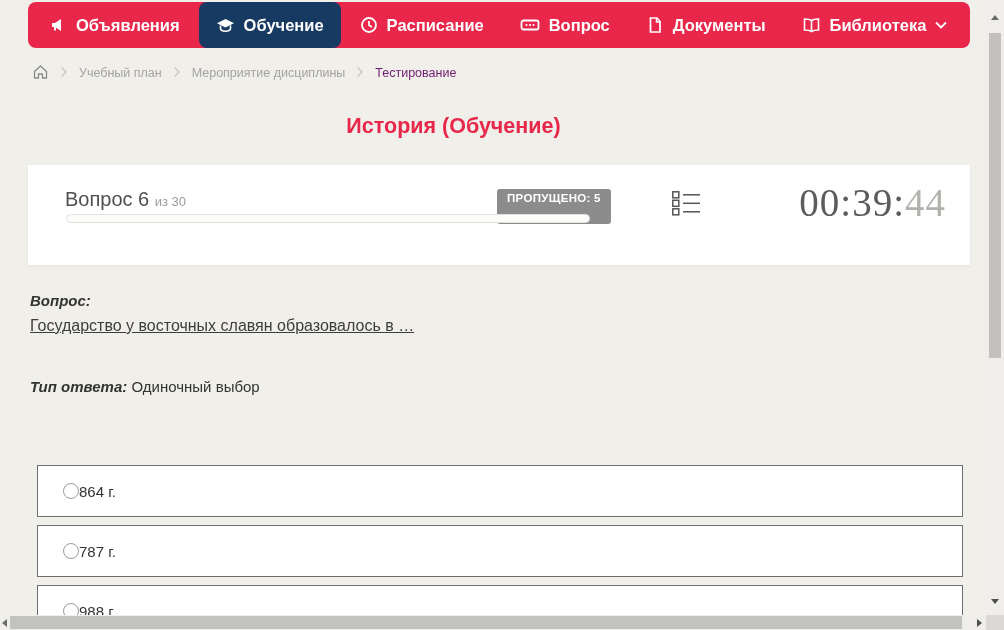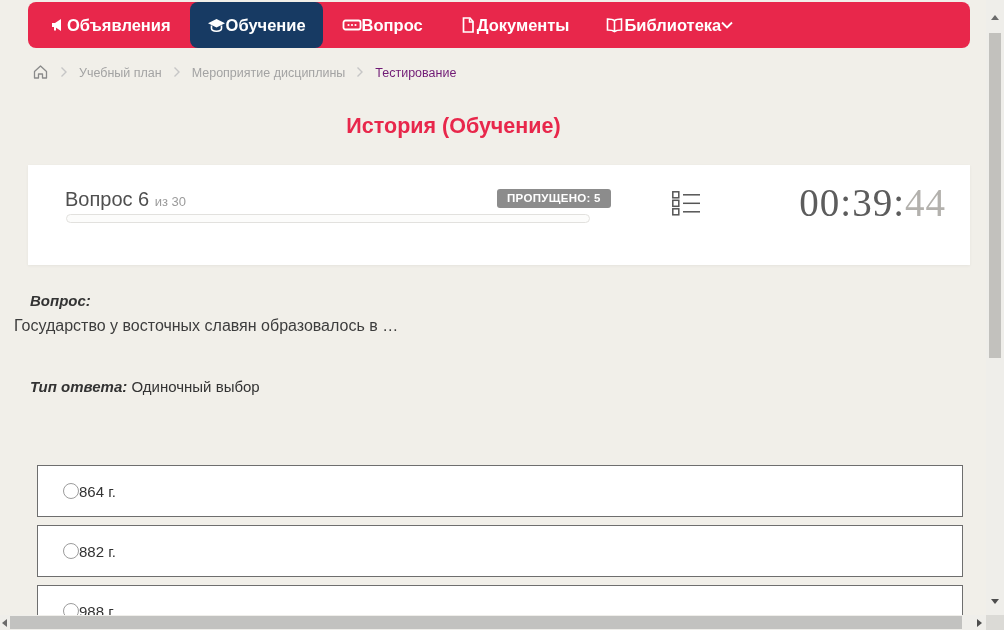--- a/index.html
+++ b/index.html
@@ -7,21 +7,21 @@
     position:relative; width:1004px; height:630px; overflow:hidden;
     background:#f1efe9; font-family:"Liberation Sans","DejaVu Sans",sans-serif;
   }
   
   .nav {
     position:absolute; left:28px; top:2px; width:942px; height:46px;
     background:#e8274b; border-radius:8px; display:flex; align-items:stretch;
     padding:0 4px; box-sizing:border-box;
   }
   .nav-item {
-    display:flex; align-items:center; padding:2px 17px; margin-right:2px;
+    display:flex; align-items:center; gap:9px; padding:2px 17px; margin-right:2px;
     color:#fff; font-weight:700; font-size:16.5px; border-radius:8px;
     white-space:nowrap; cursor:pointer;
   }
   .nav-item.active { background:#173a63; }
   .nav-item svg { display:block; }
   
   .breadcrumb {
     position:absolute; left:32px; top:62px; height:22px;
     display:flex; align-items:center; gap:11px; font-size:12.5px; color:#a3a3a3;
   }
@@ -34,36 +34,36 @@
   }
   
   .qpanel {
     position:absolute; left:28px; top:165px; width:942px; height:100px;
     background:#ffffff; box-shadow:0 1px 3px rgba(0,0,0,.05);
   }
   .qtitle { position:absolute; left:37px; top:23px; font-size:20px; color:#4f4f4f; }
   .qof { font-size:13px; color:#9b9b9b; font-weight:400; }
   .badge {
     position:absolute; left:469px; top:24px; background:#8c8c8c; color:#fff;
-    font-size:11.5px; font-weight:700; padding:3px 10px 4px; border-radius:3px;
+    font-size:11.5px; font-weight:700; padding:3px 10px 20px; border-radius:3px;
     letter-spacing:.3px;
   }
   .progress {
     position:absolute; left:38px; top:49px; width:522px; height:7px;
     border:1px solid #e2e1de; background:#fcfcfb; border-radius:5px;
   }
   .qnav-icon { position:absolute; left:644px; top:26px; cursor:pointer; }
   .timer {
     position:absolute; right:24px; top:15px; font-size:39px; font-weight:300;
     color:#5c5c5c; letter-spacing:1px; font-family:Liberation Serif, serif;
   }
   .timer .secs { color:#b3b1ad; }
   
   .q-heading { position:absolute; left:30px; top:292px; font-size:15px; font-weight:700; font-style:italic; color:#333; }
-  .q-text    { position:absolute; left:14px; top:317px; font-size:16px; color:#3d3d3d; }
+  .q-text    { position:absolute; left:30px; top:317px; font-size:16px; color:#3d3d3d;text-decoration:underline; }
   .q-type    { position:absolute; left:30px; top:378px; font-size:15px; color:#333; }
   .q-type .tlabel { font-weight:700; font-style:italic; }
   .q-type .tvalue { font-weight:400; }
   
   .options { position:absolute; left:37px; top:465px; width:926px; }
   .option {
     height:52px; border:1px solid #6e6e6e; background:#fff; box-sizing:border-box;
     display:flex; align-items:center; padding-left:25px; margin-bottom:8px;
     cursor:pointer;
   }
@@ -110,20 +110,29 @@
       <span>
         <svg width="19" height="18" viewBox="0 0 19 18">
             <polygon points="9.5,3 1,7.2 9.5,11.4 18,7.2" fill="#fff"></polygon>
             <path d="M4.5 9.6v3c0 1.5 2.3 2.6 5 2.6s5-1.1 5-2.6v-3" stroke="#fff" stroke-width="1.6" fill="none"></path>
           </svg>
       </span>
       <span>Обучение</span>
     </div>
     <div class="nav-item">
       <span>
+        <svg width="18" height="18" viewBox="0 0 18 18">
+            <circle cx="9" cy="9" r="7" stroke="#fff" stroke-width="1.8" fill="none"></circle>
+            <path d="M9 5v4.3l3 1.8" stroke="#fff" stroke-width="1.8" fill="none"></path>
+          </svg>
+      </span>
+      <span>Расписание</span>
+    </div>
+    <div class="nav-item">
+      <span>
         <svg width="20" height="18" viewBox="0 0 20 18">
             <rect x="1.5" y="4.5" width="17" height="9" rx="2" stroke="#fff" stroke-width="1.8" fill="none"></rect>
             <circle cx="6.5" cy="9" r="1.1" fill="#fff"></circle>
             <circle cx="10" cy="9" r="1.1" fill="#fff"></circle>
             <circle cx="13.5" cy="9" r="1.1" fill="#fff"></circle>
           </svg>
       </span>
       <span>Вопрос</span>
     </div>
     <div class="nav-item">
@@ -208,21 +217,21 @@
     <span class="tvalue">Одиночный выбор</span>
   </div>
 
   <div class="options">
     <div class="option">
       <span class="radio"></span>
       <span class="option-label">864 г.</span>
     </div>
     <div class="option">
       <span class="radio"></span>
-      <span class="option-label">882 г.</span>
+      <span class="option-label">787 г.</span>
     </div>
     <div class="option">
       <span class="radio"></span>
       <span class="option-label">988 г.</span>
     </div>
   </div>
 
   <div class="vscroll">
     <div class="arr-up"></div>
     <div class="vthumb"></div>

